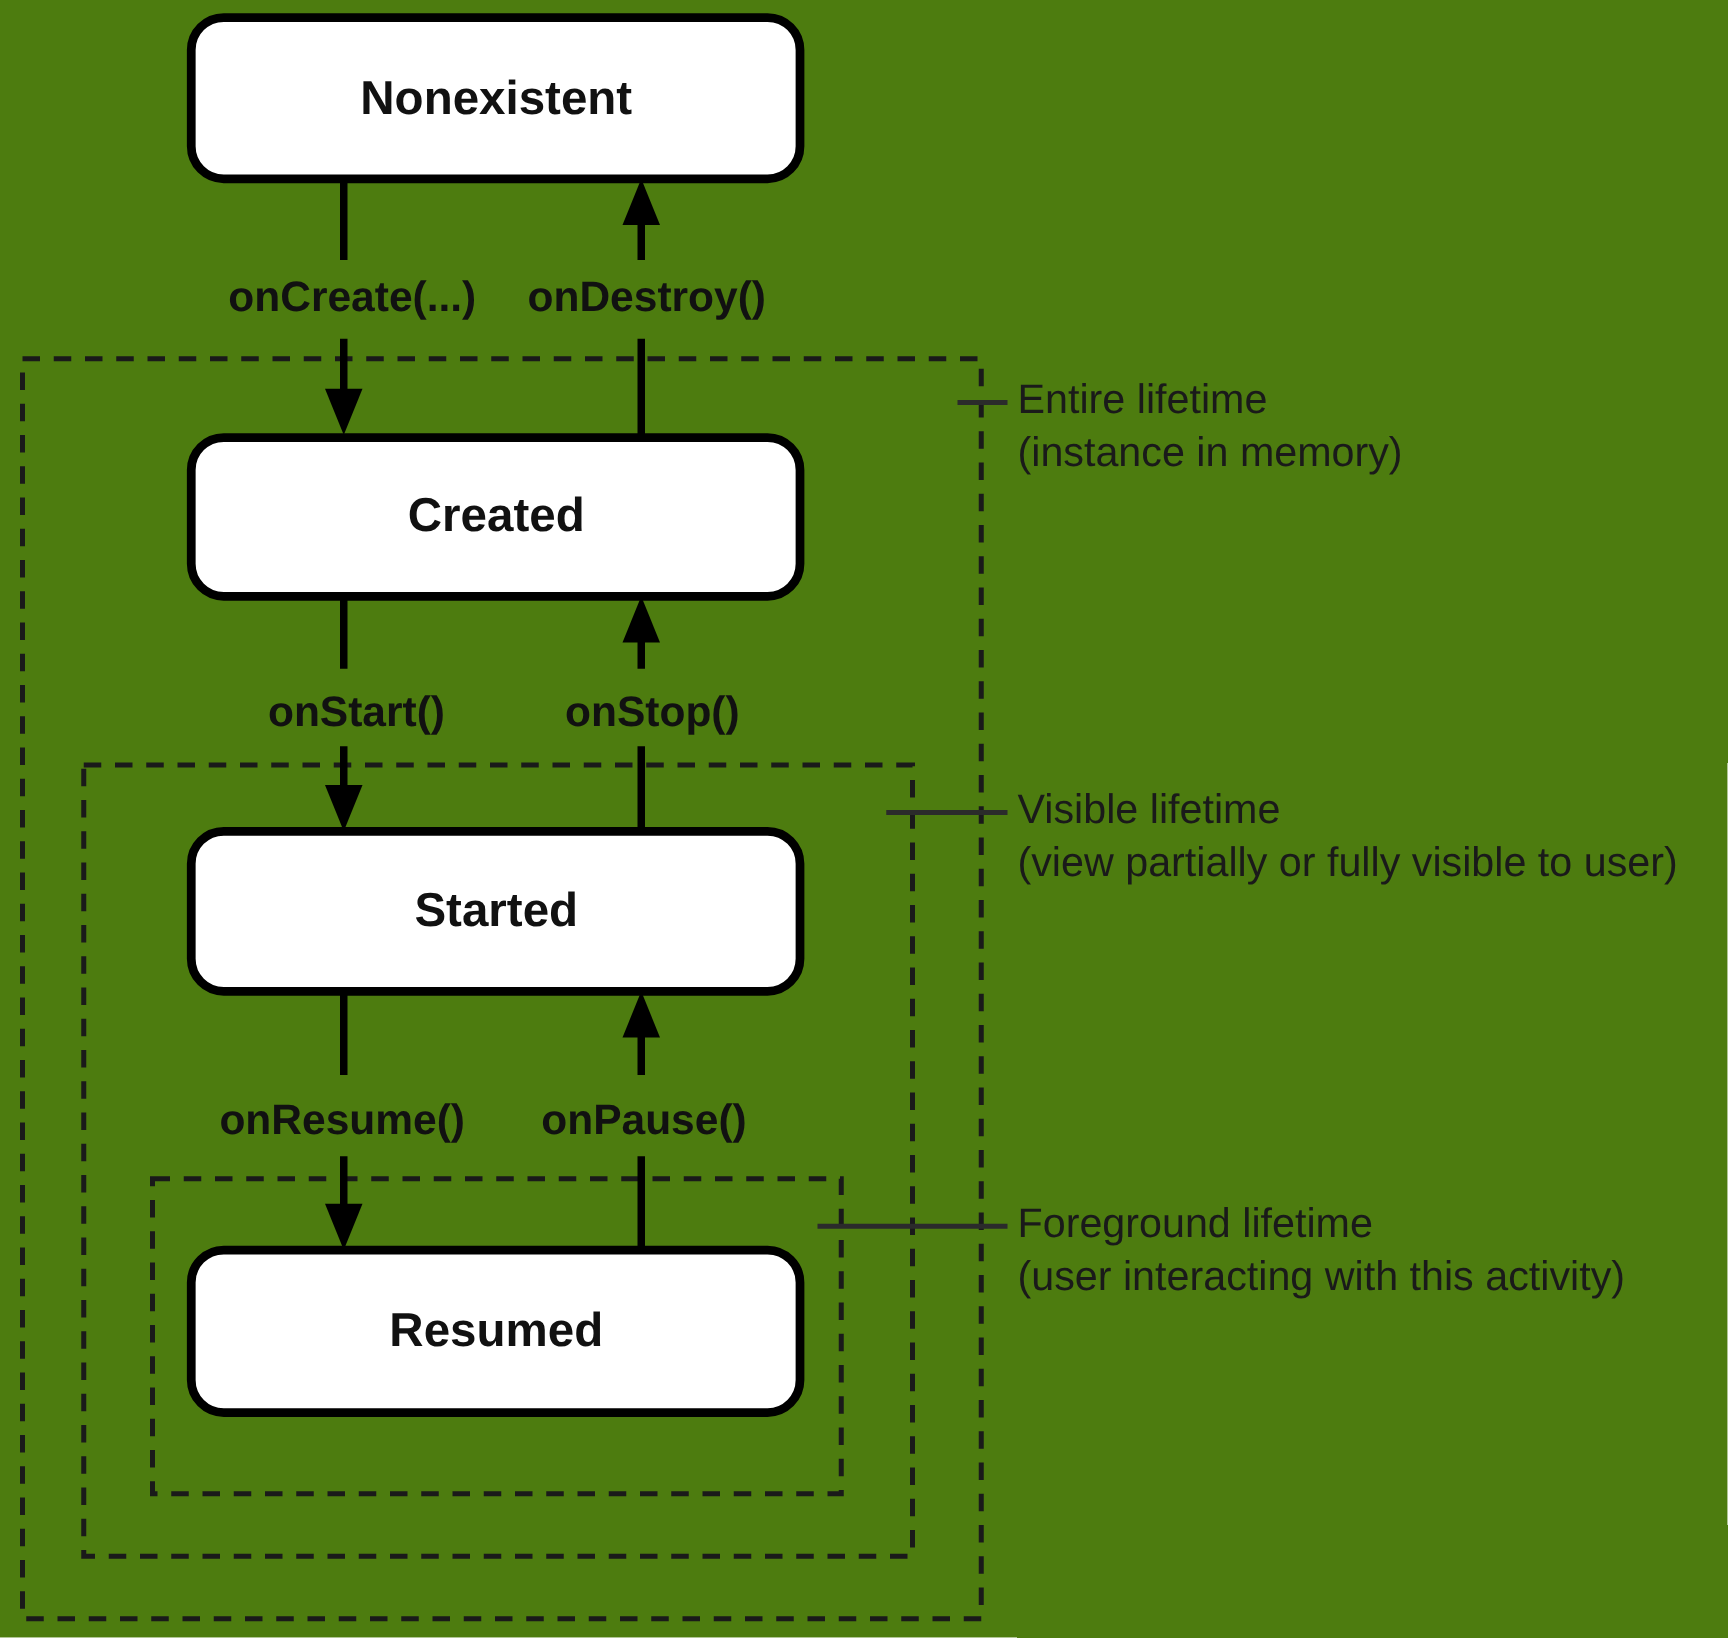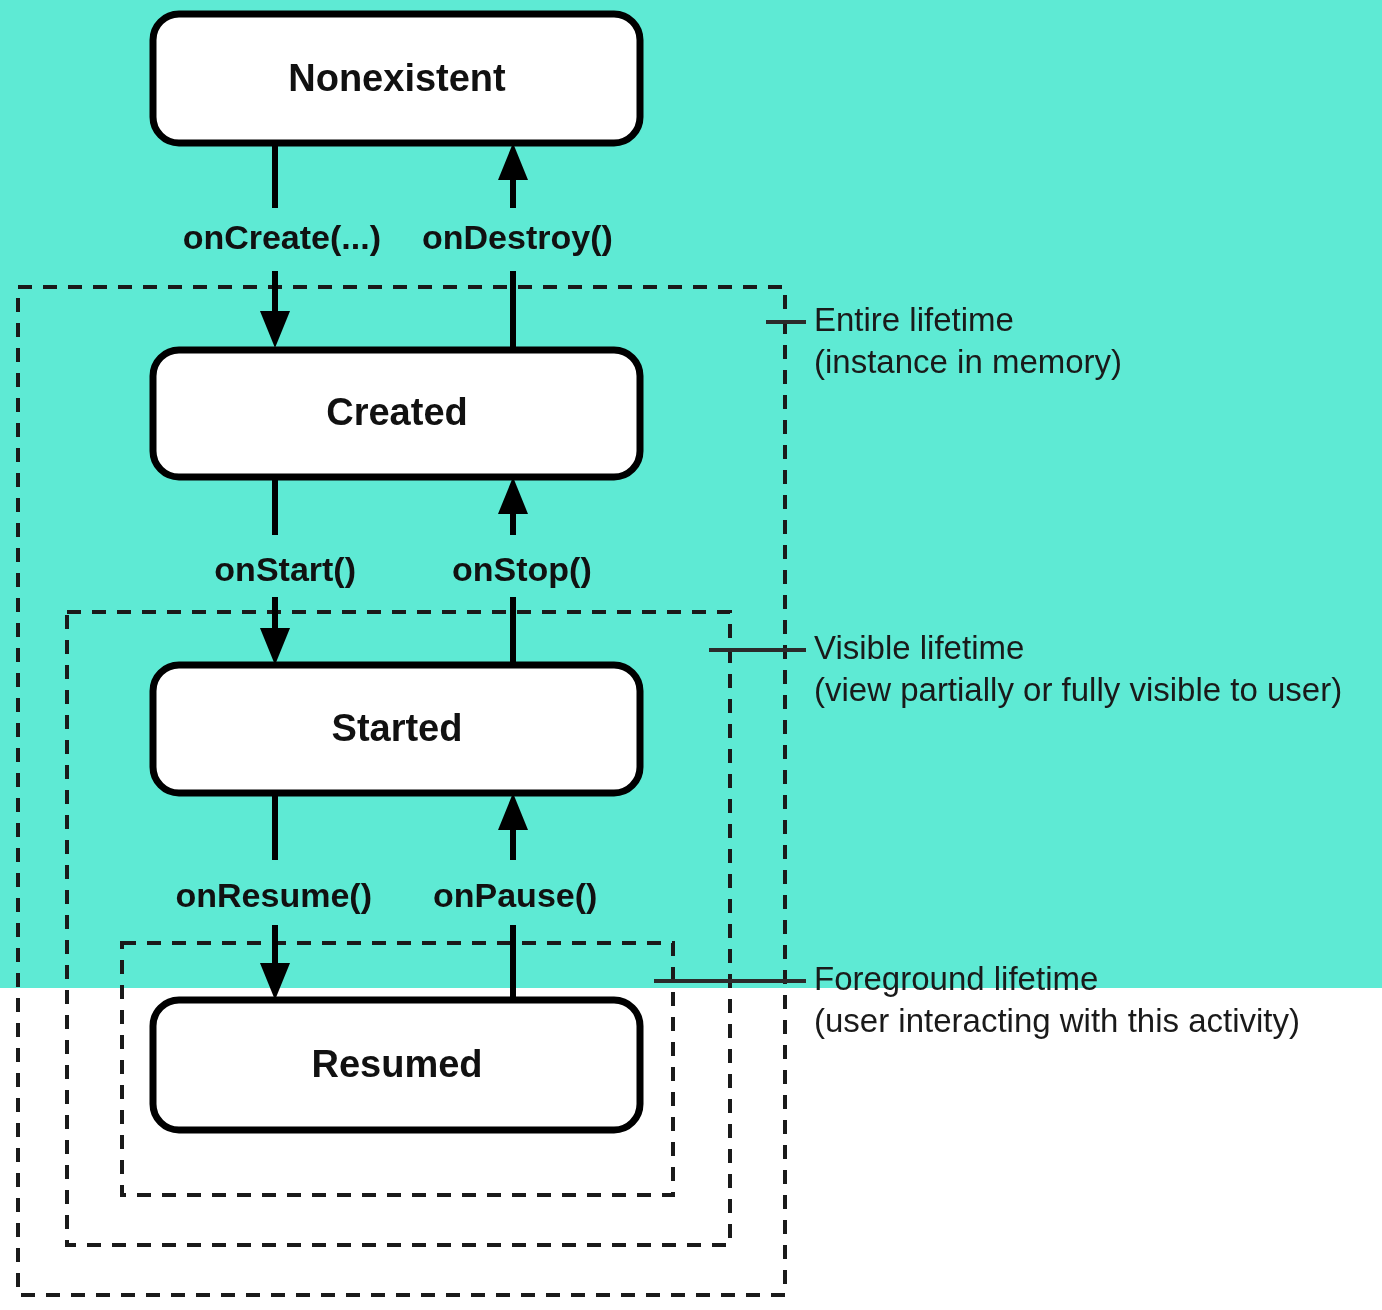--- a/index.html
+++ b/index.html
@@ -9,22 +9,22 @@
   }
   body {
     width: 1382px;
     height: 1310px;
     font-family: "Liberation Sans", sans-serif;
     overflow: hidden;
   }
   #diagram-root {
     position: relative;
     width: 1382px;
-    height: 988px;
-    background: #5eead4;
+    height: 1310px;
+    background: #4d7c0f;
   }
   svg#lifecycle-svg {
     display: block;
     width: 1382px;
     height: 1310px;
   }
   .state-box-rect {
     fill: #ffffff;
     stroke: #000000;
     stroke-width: 7;

